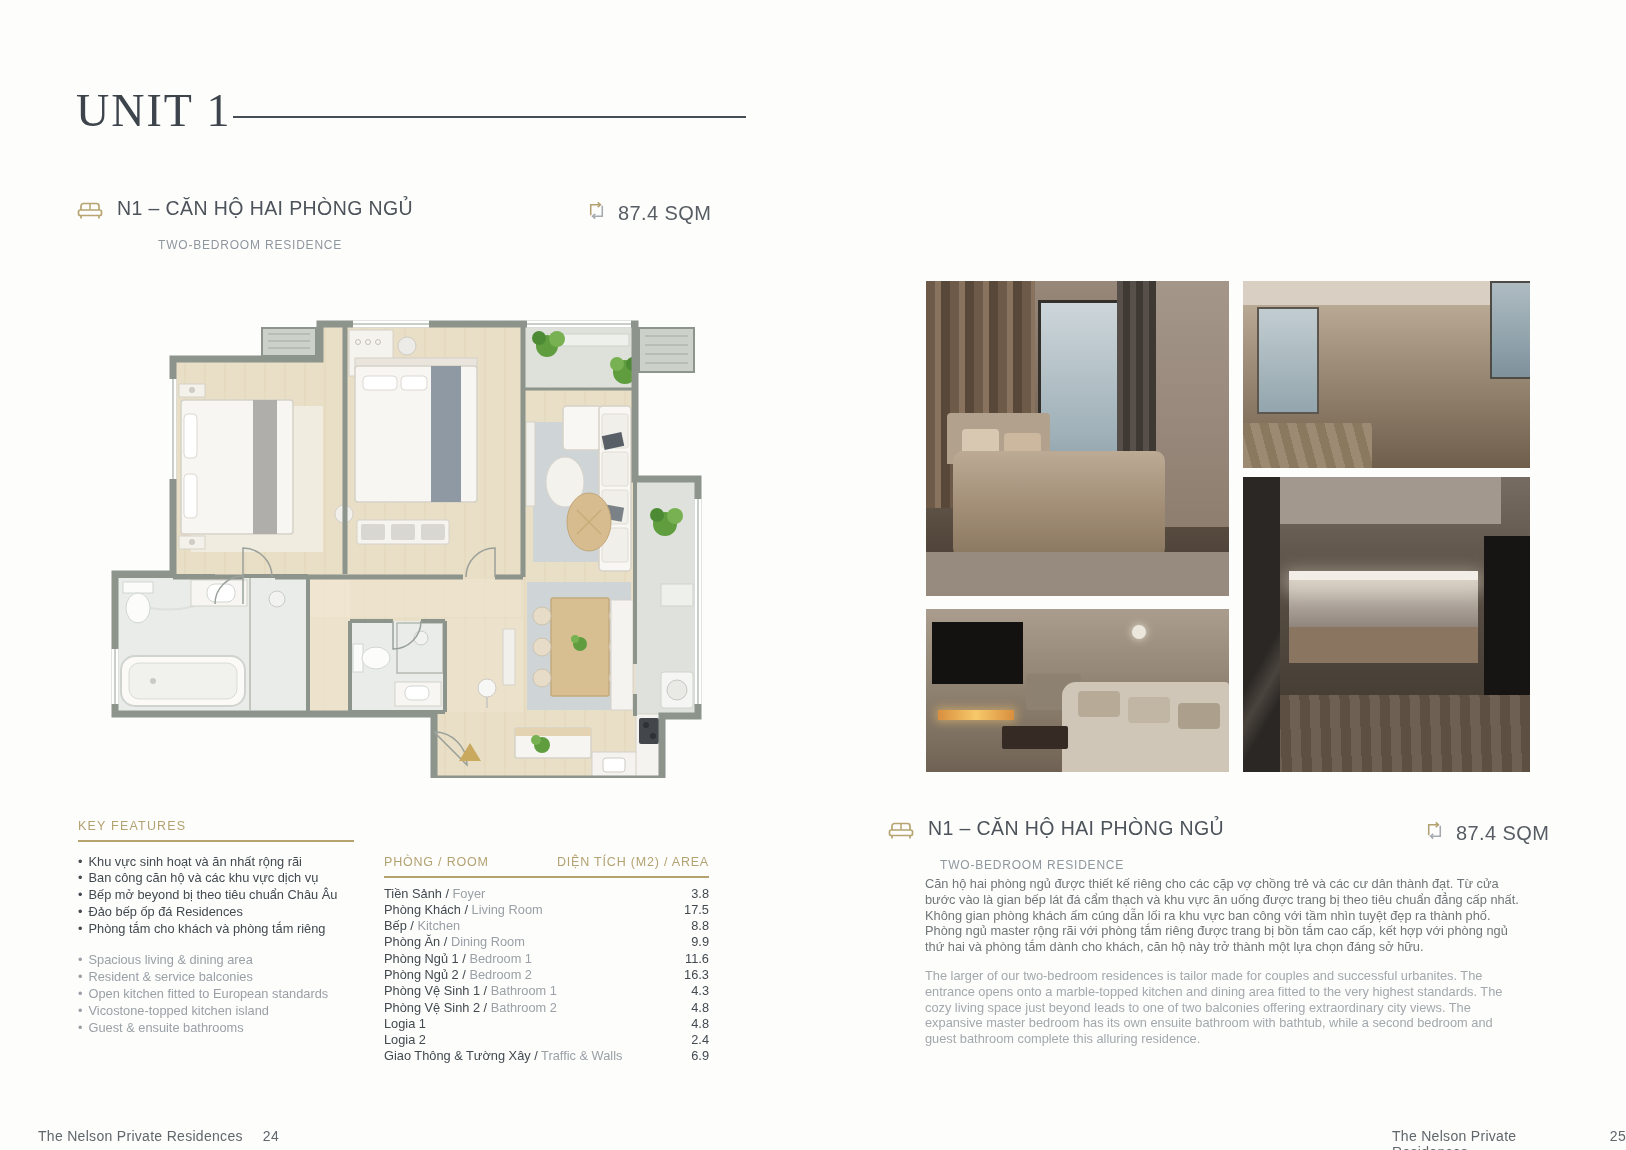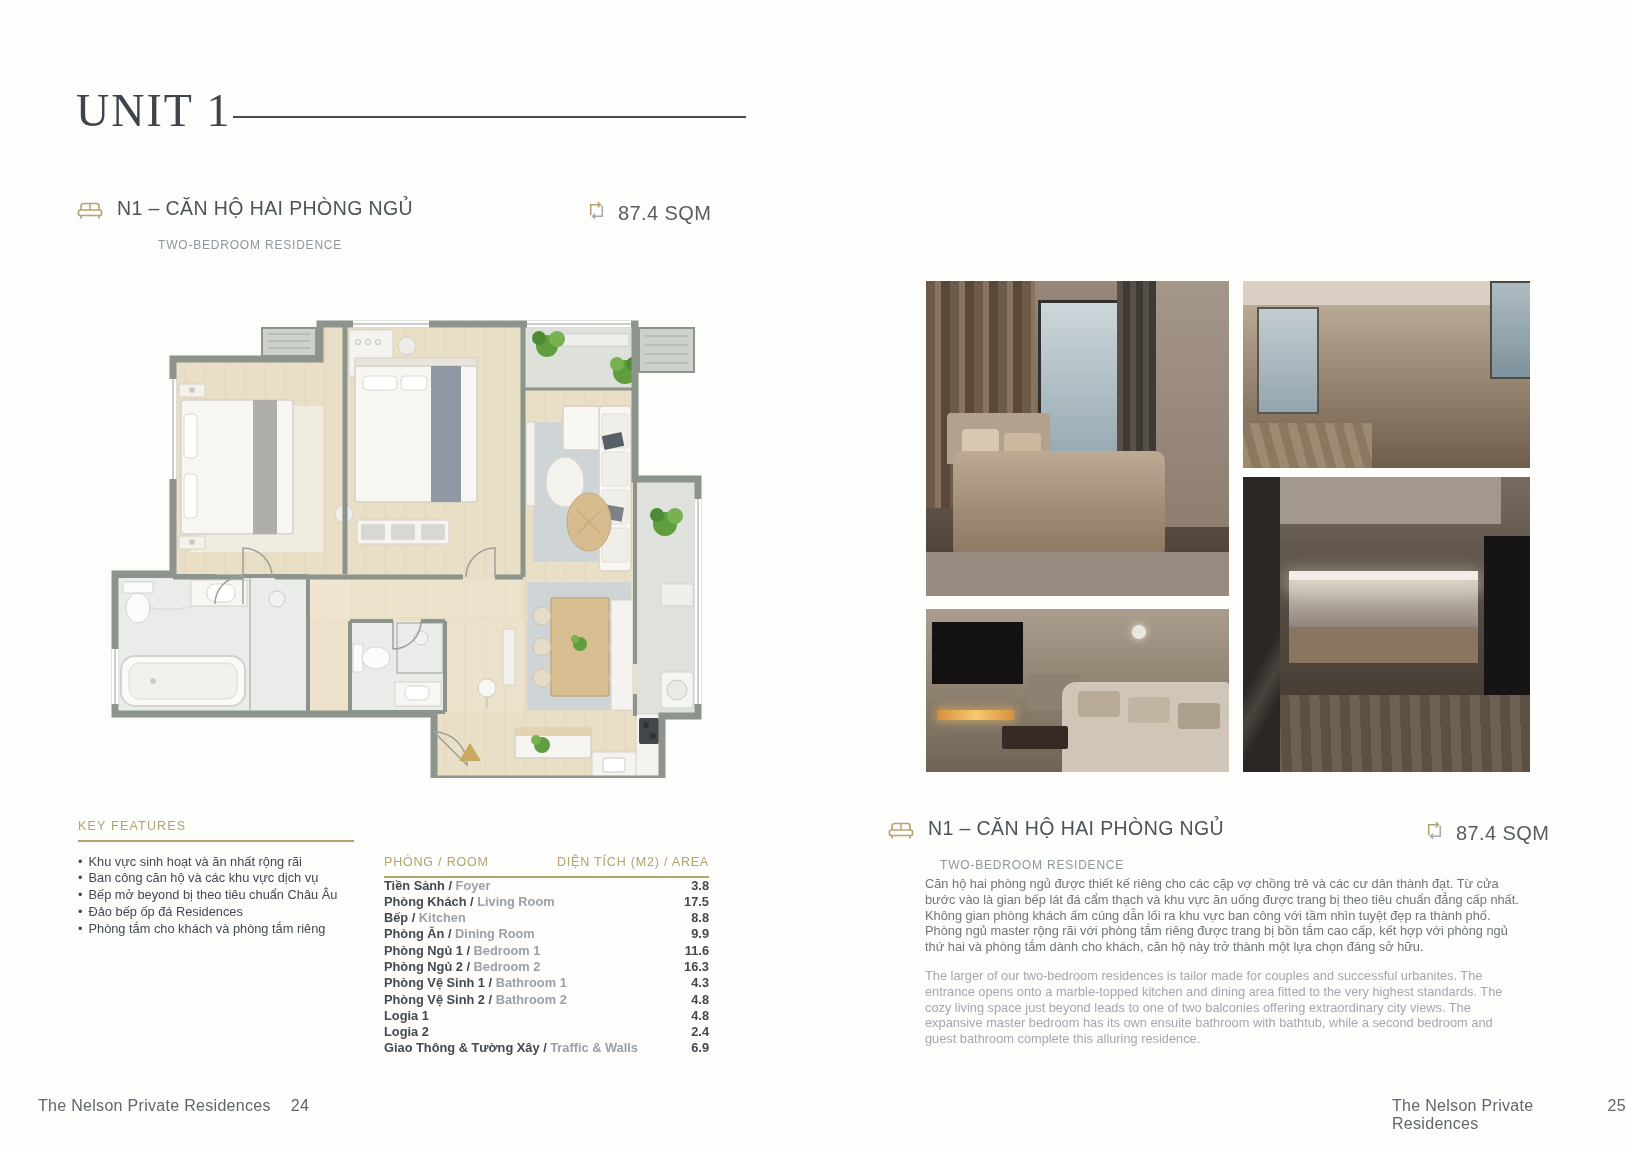--- a/index.html
+++ b/index.html
@@ -30,34 +30,34 @@
   .sec-h{font-size:12.5px;color:#b3a271;letter-spacing:1.2px;}
   .gold-rule{height:1.5px;background:#b5a36e;margin-top:7px;}
   ul.feat{list-style:none;margin:12px 0 0 0;padding:0;font-size:12.8px;line-height:16.8px;}
   ul.feat li::before{content:"\2022";margin-right:6px;}
   ul.feat.vi{color:#42494f;}
   ul.feat.en{margin-top:15px;color:#9aa0a6;}
 
   
   .rtable{left:384px;top:819px;width:325px;}
   .thead{display:flex;justify-content:space-between;font-size:12.5px;color:#b3a271;letter-spacing:.8px;margin-top:36px;}
-  .trows{font-weight:bold;}
+  .trows{margin-top:8px;}
   .trow{display:flex;justify-content:space-between;font-size:12.8px;line-height:16.3px;}
   .trow .vi{color:#42494f;}
   .trow .en{color:#9aa0a6;}
   .trow .tval{color:#42494f;}
 
   
   .desc{left:925px;top:876px;width:600px;}
   .desc p{margin:0;font-size:12.8px;line-height:15.8px;text-align:left;}
   .desc .p-vi{color:#717678;}
   .desc .p-en{color:#a3a8ac;margin-top:13px;}
 
   
-  .footer{top:1097px;font-size:16px;color:#61666b;display:flex;letter-spacing:.3px;justify-content:flex-end;}
+  .footer{top:1128px;font-size:14px;color:#61666b;display:flex;letter-spacing:.3px;justify-content:flex-end;}
   .footer .pg{margin-left:20px;}
   .footer-left{left:38px;}
   .footer-right{left:1392px;}
 
   
   .photo{position:absolute;overflow:hidden;background:#6b5c4e;}
   .photo>div{position:absolute;}
   .ph1{left:926px;top:281px;width:303px;height:315px;background:linear-gradient(180deg,#97887a 0%,#7a6a5b 45%,#55493e 80%,#463c33 100%);}
   .ph1 .panel{left:0;top:0;width:36%;height:72%;background:repeating-linear-gradient(90deg,#6e5a49 0 9px,#8a735e 9px 15px,#584839 15px 24px);}
   .ph1 .win{left:37%;top:6%;width:25%;height:60%;background:linear-gradient(180deg,#cdd6da 0%,#9fb0b8 70%,#8396a0 100%);border:3px solid #33302b;}
@@ -353,20 +353,27 @@
 <div class="abs features">
   <div class="sec-h">KEY FEATURES</div>
   <div class="gold-rule"></div>
   <ul class="feat vi">
       <li>Khu vực sinh hoạt và ăn nhất rộng rãi</li>
       <li>Ban công căn hộ và các khu vực dịch vụ</li>
       <li>Bếp mở beyond bị theo tiêu chuẩn Châu Âu</li>
       <li>Đảo bếp ốp đá Residences</li>
       <li>Phòng tắm cho khách và phòng tắm riêng</li>
     </ul>
+  <ul class="feat en">
+      <li>Spacious living &amp; dining area</li>
+      <li>Resident &amp; service balconies</li>
+      <li>Open kitchen fitted to European standards</li>
+      <li>Vicostone-topped kitchen island</li>
+      <li>Guest &amp; ensuite bathrooms</li>
+    </ul>
 </div>
 
 <div class="abs rtable">
   <div class="thead">
     <span>PHÒNG / ROOM</span>
     <span>DIỆN TÍCH (M2) / AREA</span>
   </div>
   <div class="gold-rule"></div>
   <div class="trows">
       <div class="trow">

